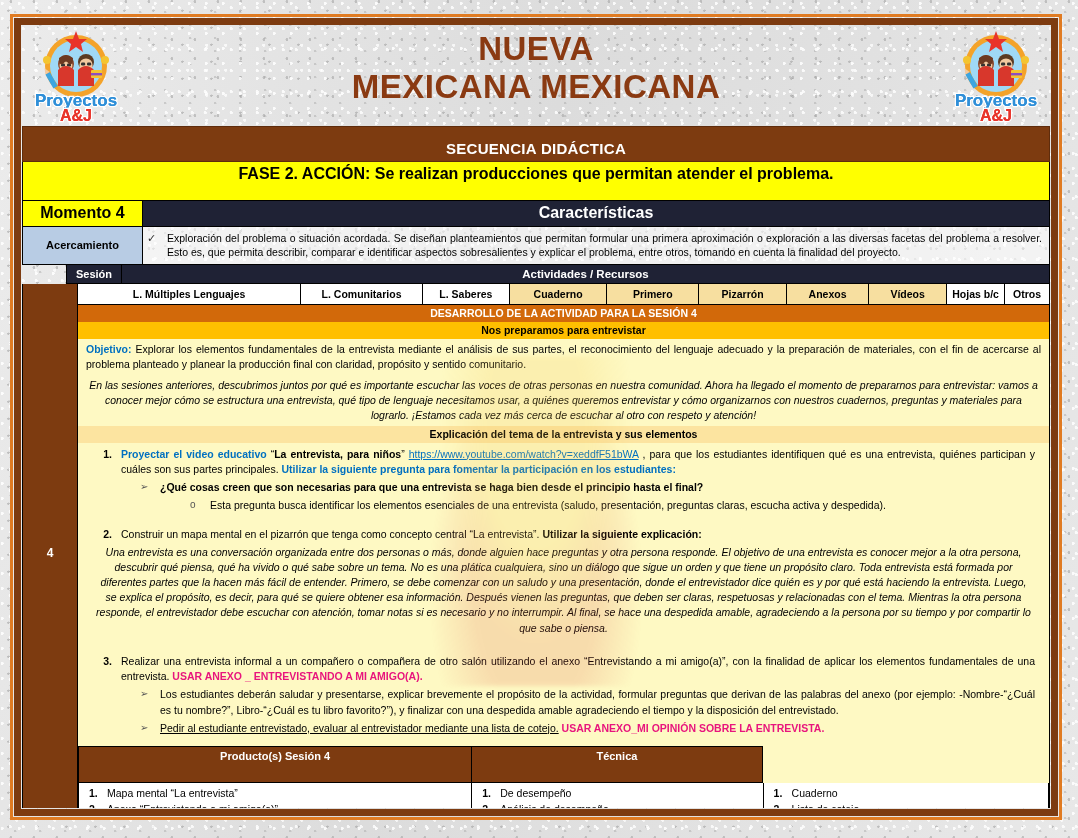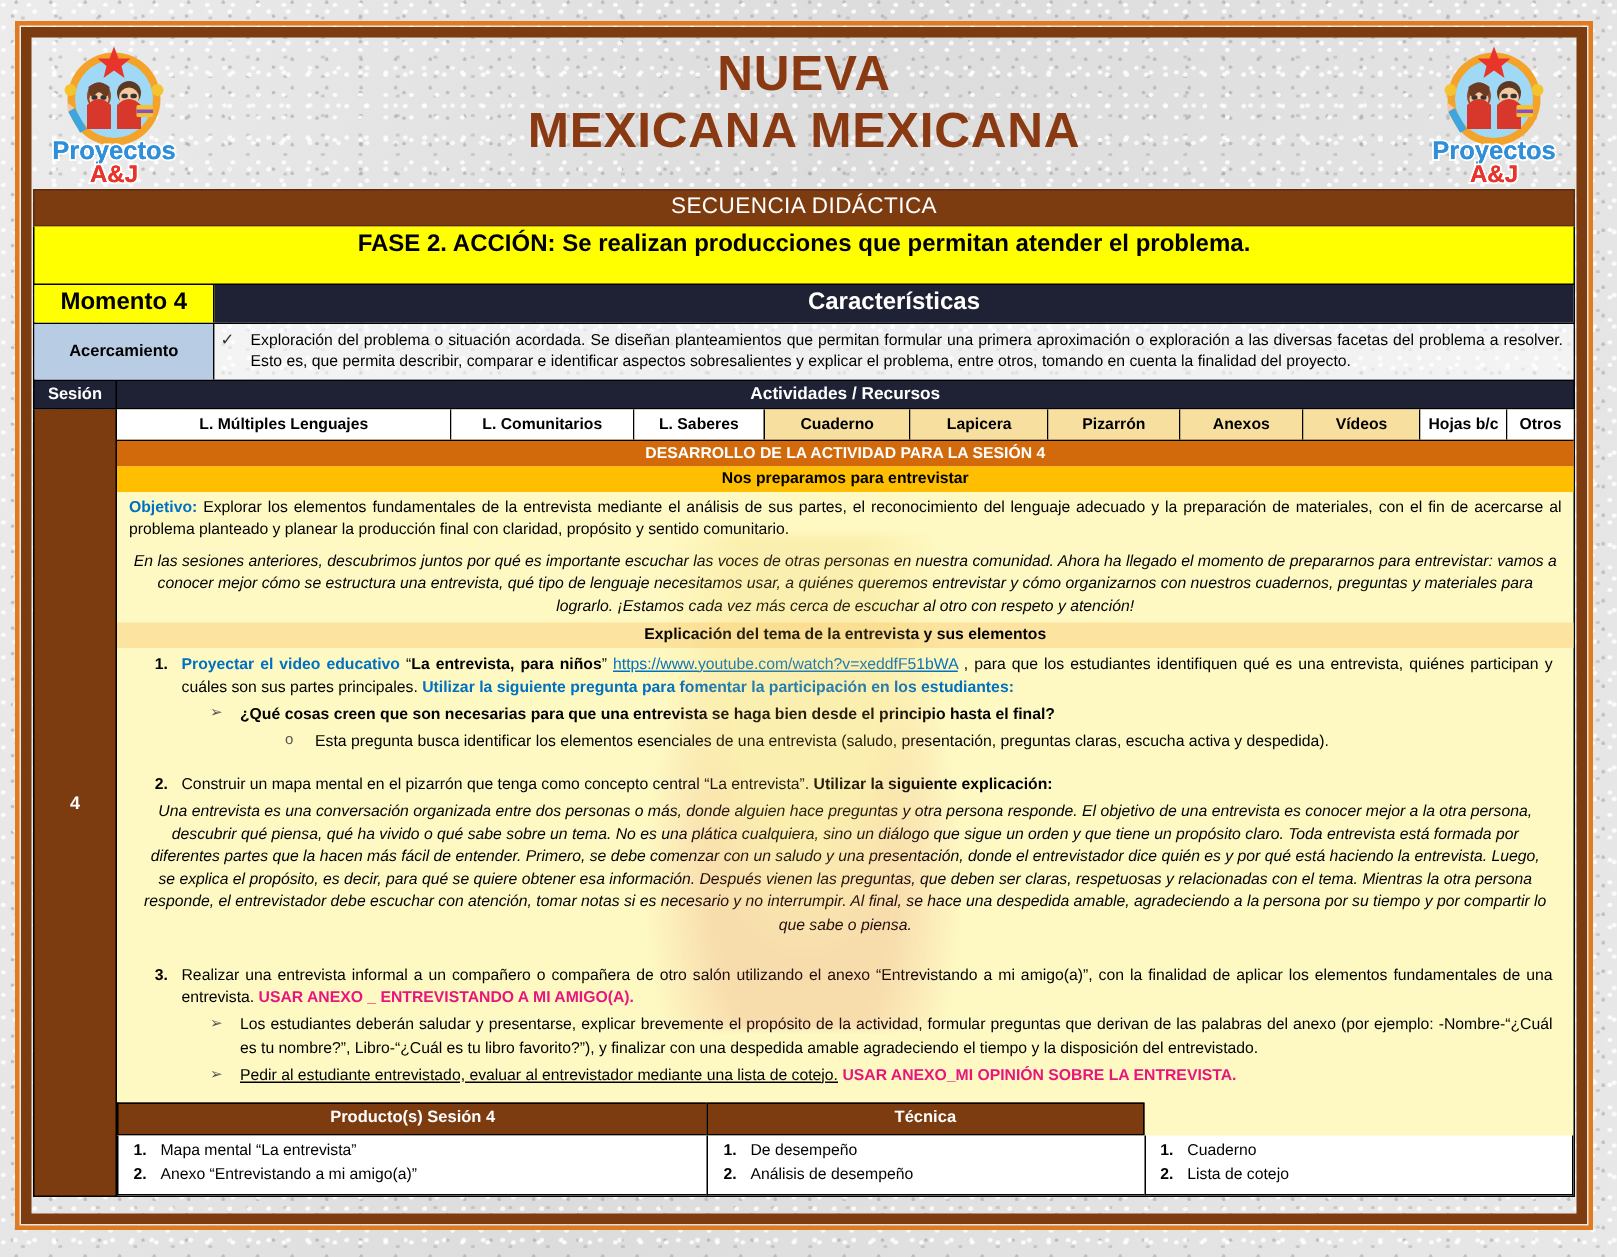--- a/index.html
+++ b/index.html
@@ -61,22 +61,22 @@
     position:absolute;left:120px;right:120px;top:2px;text-align:center;
   }
   .title1,.title2{
     color:#8a3a12;font-weight:bold;letter-spacing:.5px;line-height:1.06;
   }
   .title1{font-size:33px;margin-top:4px;}
   .title2{font-size:33px;margin-top:3px;}
 
   
   .bar-secuencia{
-    background:#7d3b10;color:#ffffff;font-weight:normal;font-size:15px;
-    text-align:center;padding:2px 0 4px;letter-spacing:.3px;
+    background:#7d3b10;color:#ffffff;font-weight:bold;font-size:15px;
+    text-align:center;padding:13px 0 4px;letter-spacing:.3px;
     border:1px solid #5e2c0c;box-sizing:border-box;
   }
   .bar-fase{
     background:#ffff00;color:#000;font-weight:bold;font-size:16px;
     text-align:center;padding:3px 0 17px;
     border:1px solid #000;border-top:none;box-sizing:border-box;
   }
 
   
   .momento-row{display:flex;border:1px solid #000;border-top:none;box-sizing:border-box;}
@@ -96,21 +96,21 @@
     border-right:1px solid #000;box-sizing:border-box;text-align:center;
   }
   .acerca-text{
     flex:1;font-size:10.5px;line-height:1.38;padding:4px 7px 4px 4px;
     color:#000;text-align:justify;box-sizing:border-box;
     display:flex;gap:8px;background:rgba(255,255,255,.55);
   }
   .check-mark{flex:0 0 12px;font-size:11px;color:#333;}
 
   
-  .sesion-head{display:flex;box-sizing:border-box;}
+  .sesion-head{display:flex;box-sizing:border-box;padding-left:44px;}
   .sesion-head .s-cell{
     width:56px;flex:0 0 56px;background:#1f2235;color:#fff;font-weight:bold;
     font-size:11px;text-align:center;padding:3px 0;
     border:1px solid #000;border-top:none;box-sizing:border-box;
   }
   .sesion-head .a-cell{
     flex:1;background:#1f2235;color:#fff;font-weight:bold;font-size:11.5px;
     text-align:center;padding:3px 0;
     border:1px solid #000;border-top:none;border-left:none;box-sizing:border-box;
   }
@@ -179,21 +179,21 @@
   .expl-block{
     font-size:10.5px;line-height:1.45;font-style:italic;color:#000;
     text-align:center;padding:2px 18px 4px 18px;
   }
 
   
   .bottom-wrap{margin-top:10px;}
   .bt-head{display:flex;}
   .bt-head div{
     background:#7d3b10;color:#fff;font-weight:bold;font-size:11px;
-    text-align:center;padding:3px 0 5px;border:1px solid #000;border-right:none;
+    text-align:center;padding:3px 0 20px;border:1px solid #000;border-right:none;
     box-sizing:border-box;
   }
   .bt-head div:last-child{border-right:1px solid #000;}
   .bt-body{display:flex;}
   .bt-body > div{
     border:1px solid #000;border-top:none;border-right:none;box-sizing:border-box;
     background:#fff;padding:3px 0 4px;
   }
   .bt-body > div:last-child{border-right:1px solid #000;}
   .bt-item{display:flex;gap:7px;font-size:10.5px;line-height:1.5;padding:0 6px 0 10px;color:#000;}
@@ -318,21 +318,21 @@
           <div class="res-cell" style="flex: 0 0 12.5%;">
             <span>L. Comunitarios</span>
           </div>
           <div class="res-cell" style="flex: 0 0 9%;">
             <span>L. Saberes</span>
           </div>
           <div class="res-cell amber" style="flex: 0 0 10%;">
             <span>Cuaderno</span>
           </div>
           <div class="res-cell amber" style="flex: 0 0 9.5%;">
-            <span>Lapicera</span>
+            <span>Primero</span>
           </div>
           <div class="res-cell amber" style="flex: 0 0 9%;">
             <span>Pizarrón</span>
           </div>
           <div class="res-cell amber" style="flex: 0 0 8.5%;">
             <span>Anexos</span>
           </div>
           <div class="res-cell amber" style="flex: 0 0 8%;">
             <span>Vídeos</span>
           </div>

